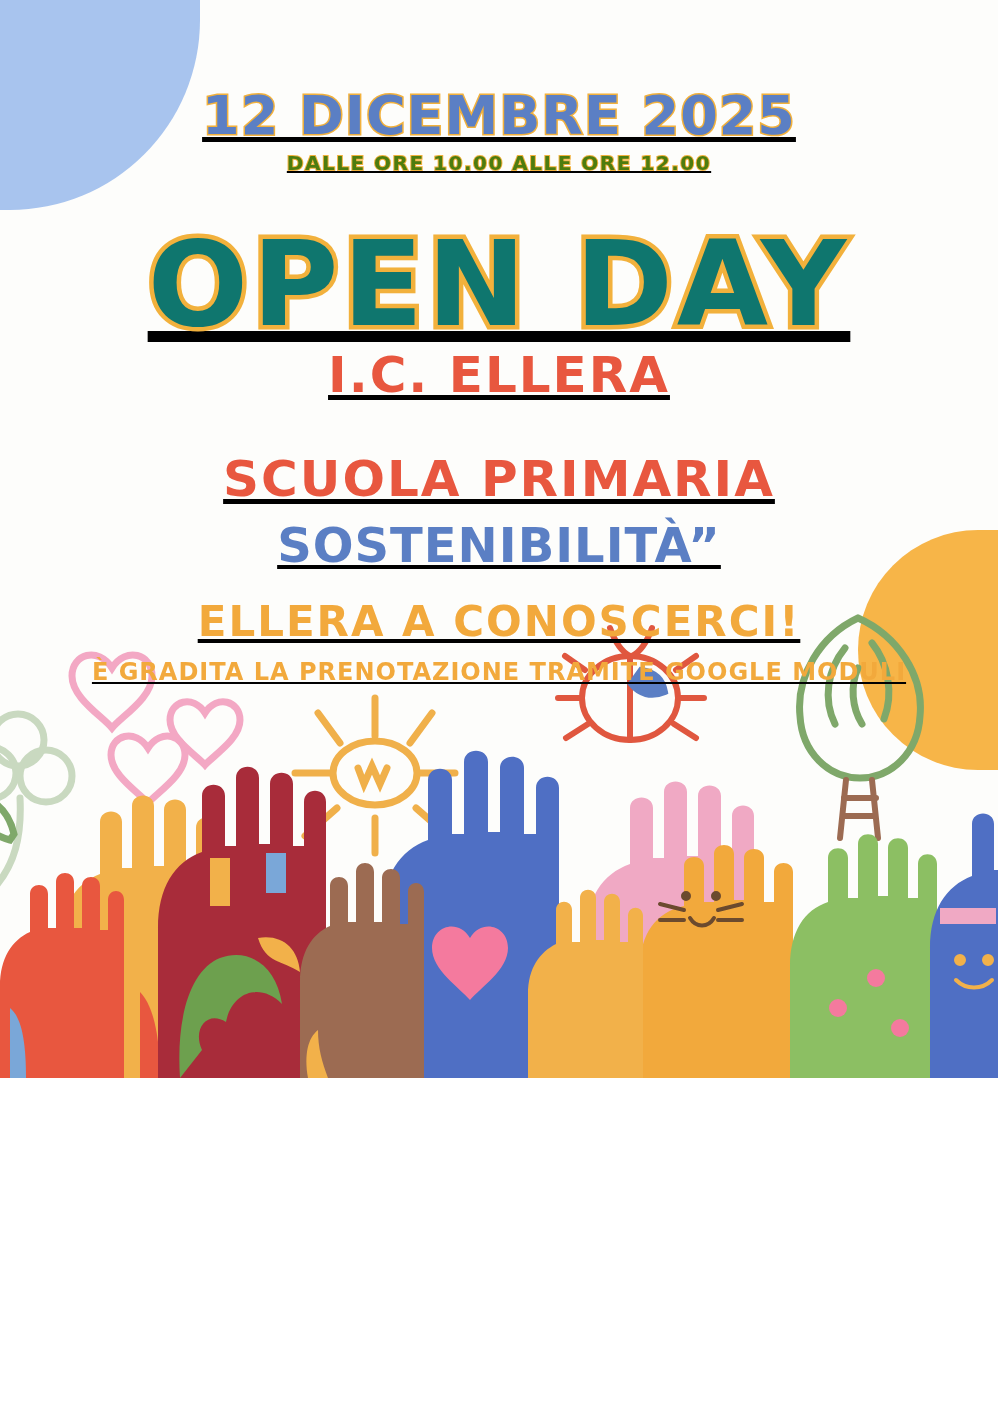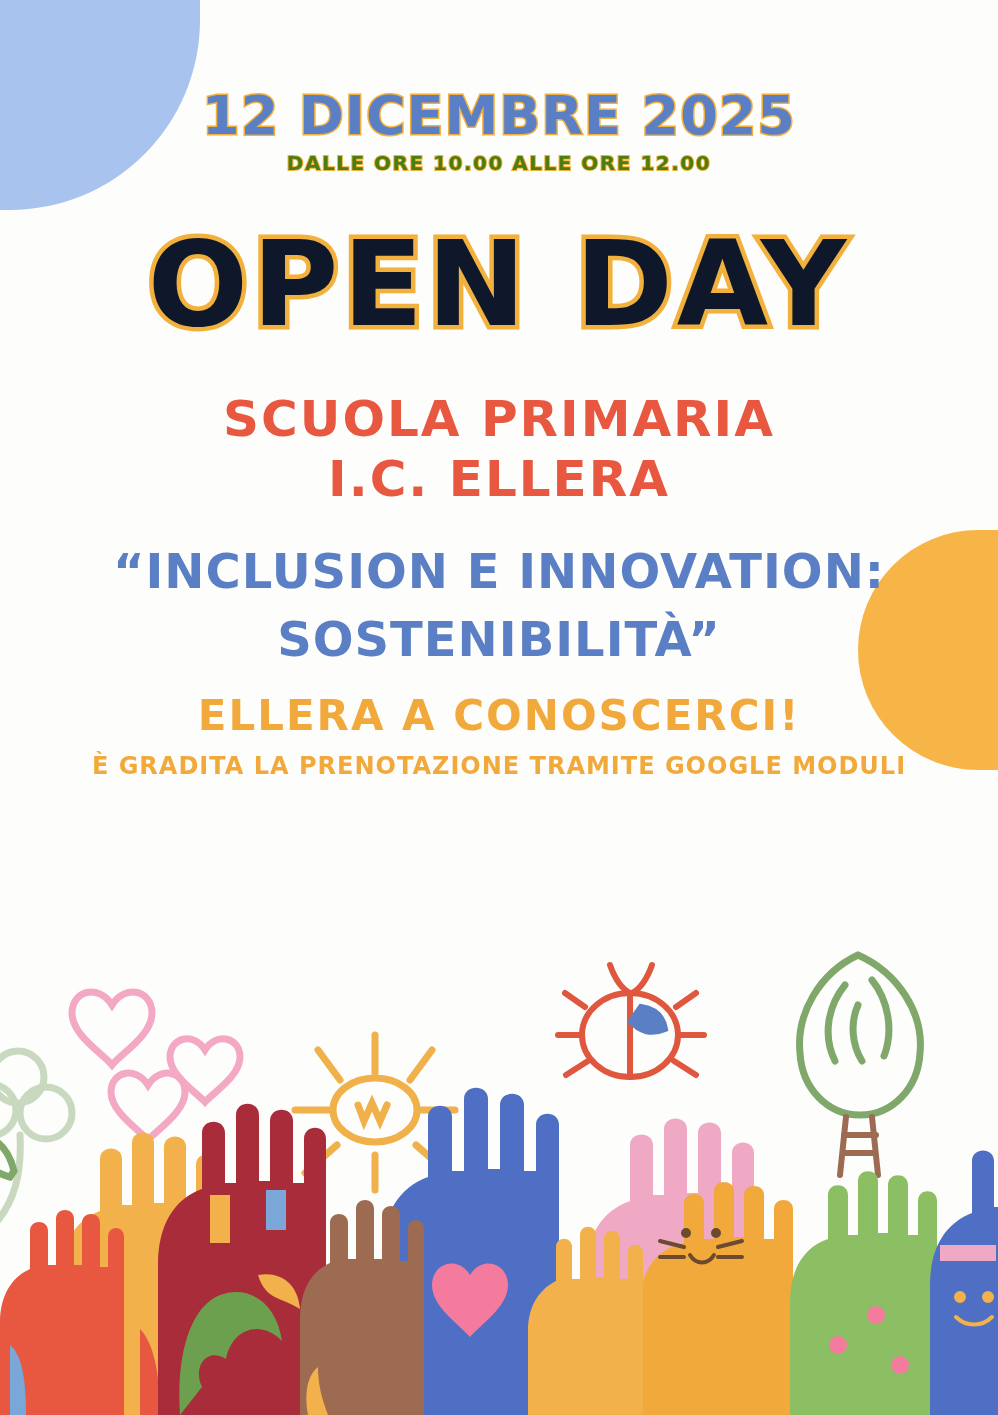--- a/index.html
+++ b/index.html
@@ -3,24 +3,25 @@
 <meta charset="utf-8">
 <style>
   html, body {
     margin: 0;
     padding: 0;
     background: #ffffff;
   }
   .poster {
     position: relative;
     width: 998px;
-    height: 1415px;
+    height: 1078px;
     background: #fdfdfb;
     overflow: hidden;
     font-family: "DejaVu Sans", sans-serif;
+    text-decoration: underline;
   }
 
   
   .blob-blue {
     position: absolute;
     left: -130px;
     top: -140px;
     width: 330px;
     height: 350px;
     background: #a8c4ee;
@@ -65,21 +66,21 @@
     -webkit-text-stroke: 2px #f2b13c;
     paint-order: stroke fill;
     margin: 6px 0 0 0;
   }
 
   .openday {
     font-family: "DejaVu Sans", sans-serif;
     font-weight: 700;
     font-size: 118px;
     letter-spacing: 4px;
-    color: #0f172a;
+    color: #0f766e;
     -webkit-text-stroke: 9px #f2b13c;
     paint-order: stroke fill;
     margin: 50px 0 0 0;
     line-height: 1;
   }
 
   .school {
     font-weight: 700;
     font-size: 50px;
     letter-spacing: 2px;
@@ -130,24 +131,23 @@
 
   <div class="blob-blue"></div>
   <div class="blob-orange"></div>
 
   <div class="content">
     <p class="date-line">12 DICEMBRE 2025</p>
     <p class="time-line">DALLE ORE 10.00 ALLE ORE 12.00</p>
 
     <h1 class="openday">OPEN DAY</h1>
 
+    <p class="school sub" style="margin-top:4px;">I.C. ELLERA</p>
     <p class="school">SCUOLA PRIMARIA</p>
-    <p class="school sub" style="margin-top:4px;">I.C. ELLERA</p>
-
-    <p class="motto">“INCLUSION E INNOVATION:</p>
+
     <p class="motto" style="margin-top:8px;">SOSTENIBILITÀ”</p>
 
     <p class="cta">ELLERA A CONOSCERCI!</p>
     <p class="note">È GRADITA LA PRENOTAZIONE TRAMITE GOOGLE MODULI</p>
   </div>
 
   <svg class="drawings" viewBox="0 0 998 470" xmlns="http://www.w3.org/2000/svg">
 
     <g fill="none" stroke="#f3a8c4" stroke-width="7" stroke-linecap="round">
       <path d="M112 60 c-14 -22 -40 -14 -40 8 c0 22 30 40 40 52 c10 -12 40 -30 40 -52 c0 -22 -26 -30 -40 -8 z"></path>

